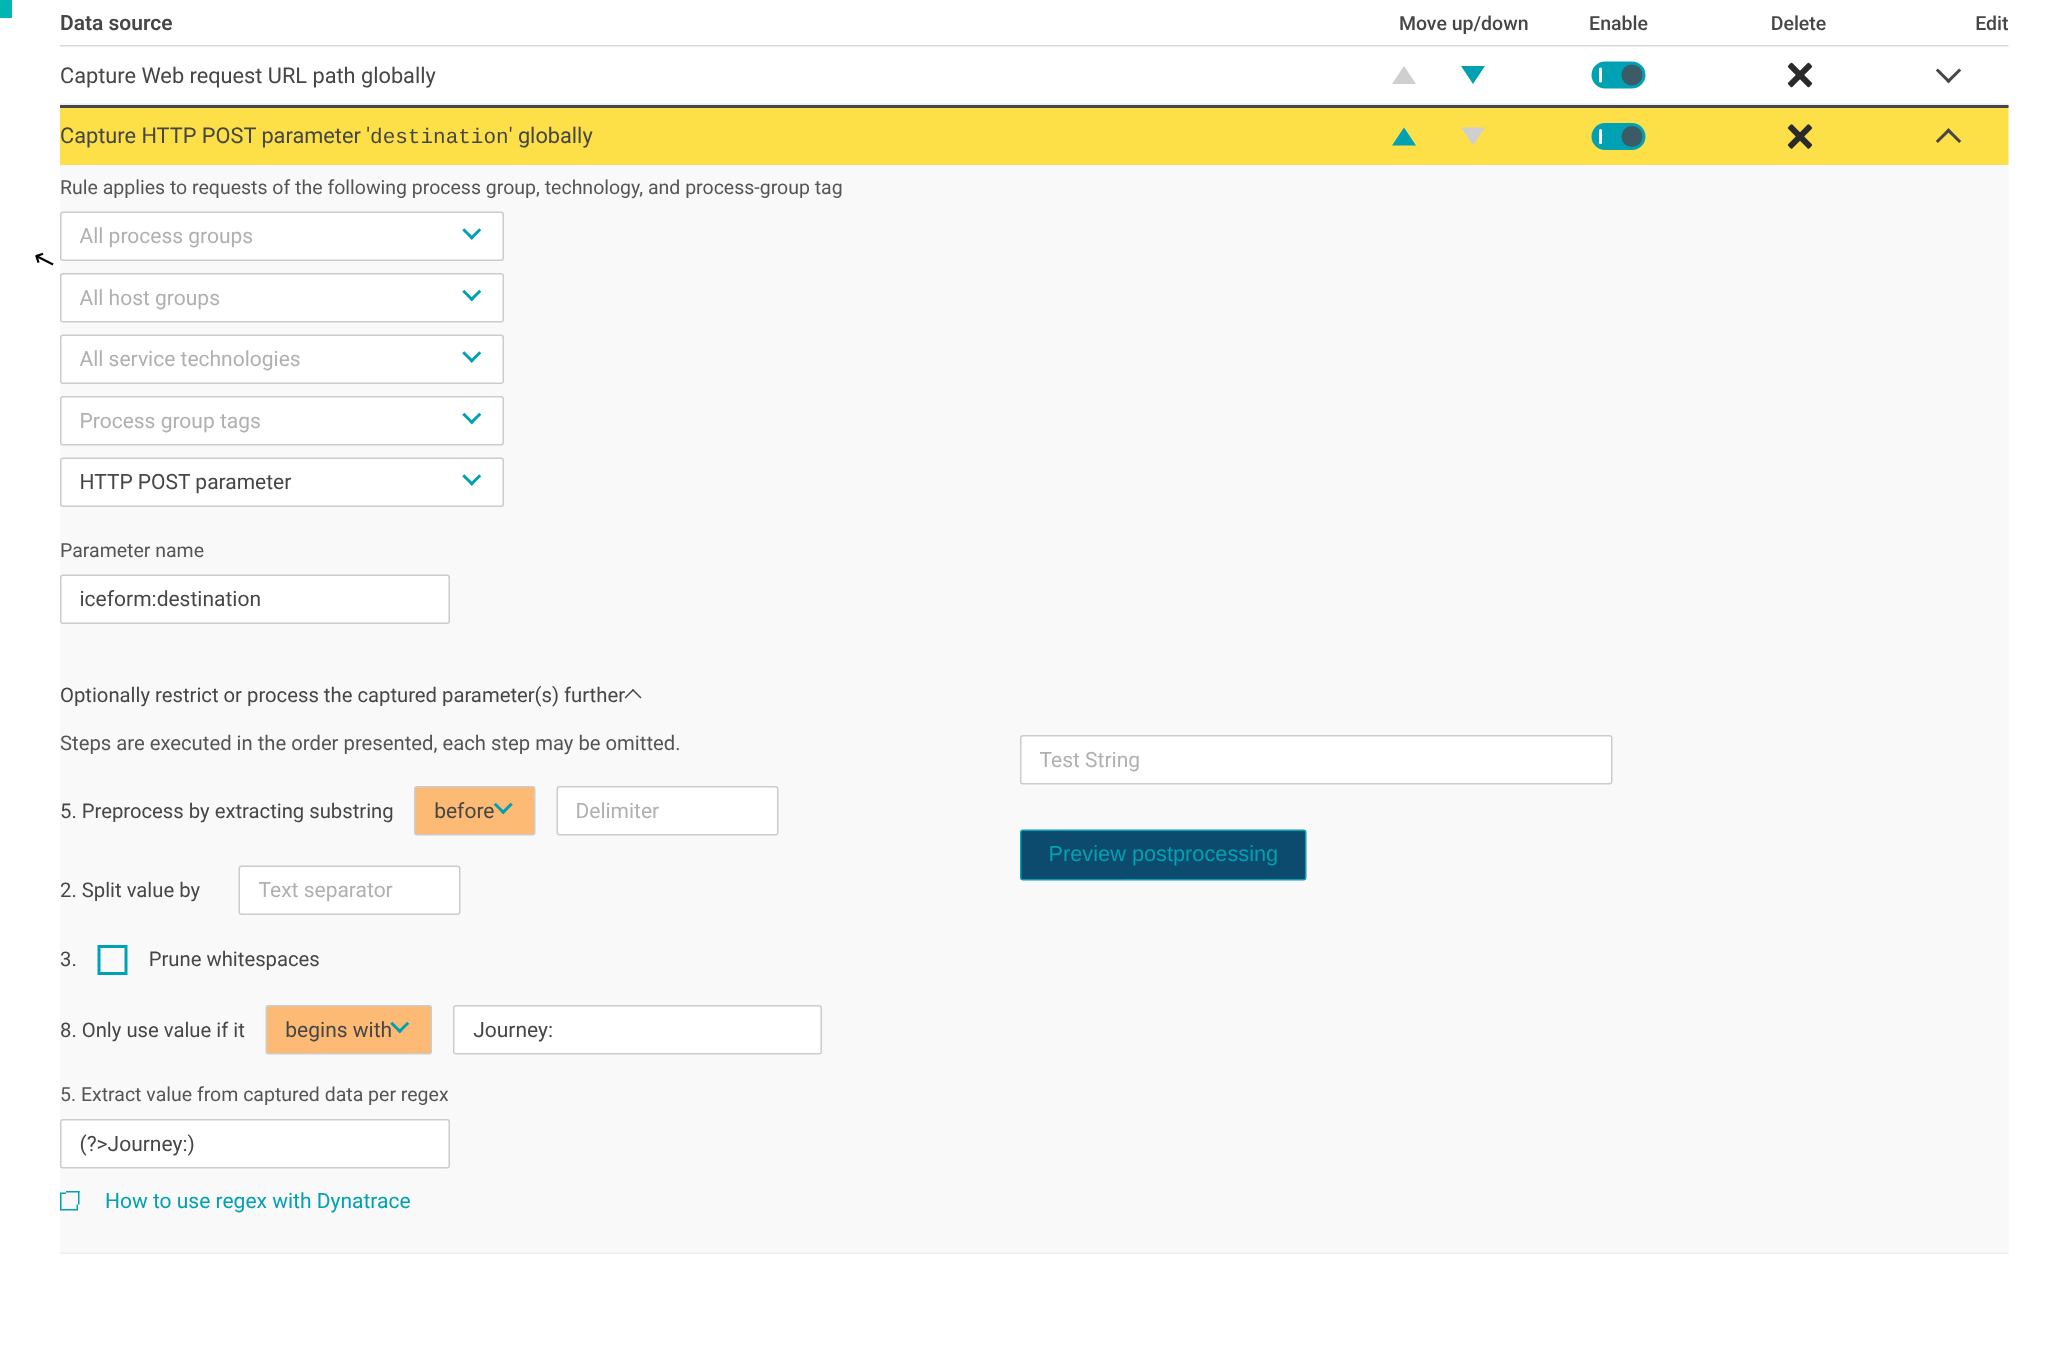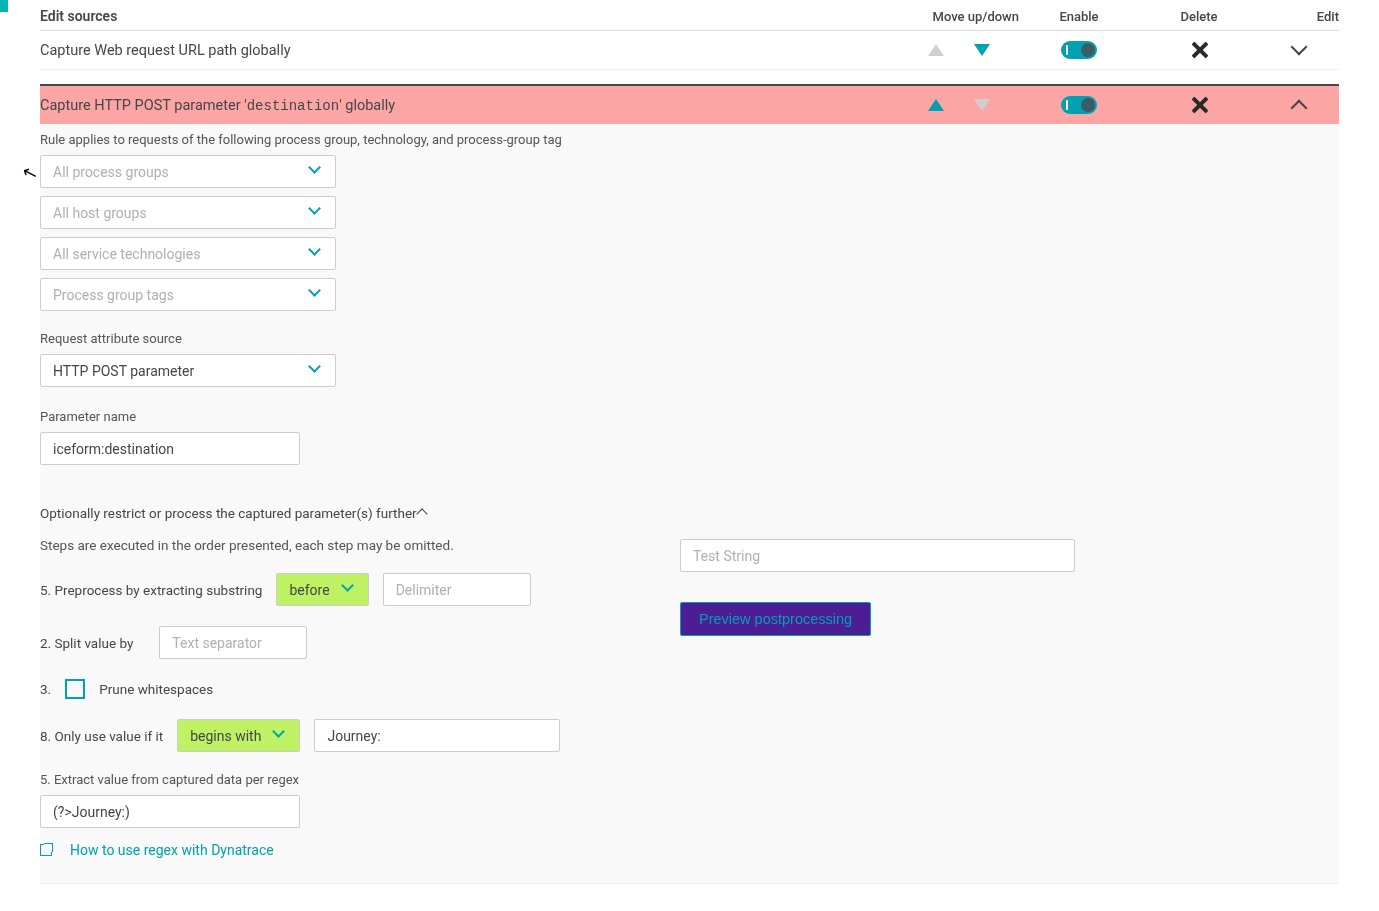--- a/index.html
+++ b/index.html
@@ -53,24 +53,23 @@
   .col-edit  { width: 80px; text-align: right; }
 
   
   .ds-row {
     display: flex;
     align-items: center;
     padding: 10px 0;
     border-bottom: 1px solid #eee;
   }
   .ds-row.expanded-top {
-    background: #fca5a5;
+    background: #fde047;
     border-bottom: none;
     border-top: 2px solid #454646;
-    margin-top: 14px;
   }
   .ds-name {
     flex: 1;
     font-size: 14.5px;
     color: #454646;
   }
   .code-inline {
     font-family: Consolas, "Courier New", monospace;
     font-size: 14px;
   }
@@ -226,27 +225,27 @@
   .step {
     display: flex;
     align-items: center;
     gap: 14px;
     margin: 20px 0 10px 0;
     font-size: 13.5px;
   }
   .step .num { min-width: auto; }
   .sel-mini {
     display: flex; align-items: center;
-    background: #bef264;
+    background: #fdba74;
     border: 1px solid #ccc;
     border-radius: 2px;
     height: 33px;
     padding: 0 12px;
     font-size: 14px;
-    gap: 12px;
+    gap: 0;
     cursor: pointer;
   }
   .cbx {
     width: 20px; height: 20px;
     border: 2px solid #00a1b2;
     cursor: pointer;
     display: inline-block;
   }
 
   .link {
@@ -273,21 +272,21 @@
     border-right: 1.5px solid #00a1b2;
     background: #f9f9f9;
   }
 
   .btn-outline {
     display: inline-flex;
     align-items: center;
     justify-content: center;
     border: 1px solid #00a1b2;
     color: #00a1b2;
-    background: #4c1d95;
+    background: #0c4a6e;
     height: 34px;
     padding: 0 18px;
     border-radius: 2px;
     font-size: 14.5px;
     cursor: pointer;
     margin-top: 14px;
   }
 
   
   .cursor-artifact {
@@ -303,21 +302,21 @@
 </head>
 <body>
 
 <div class="page">
   <div class="sidebar-strip"></div>
   <div class="cursor-artifact">↖</div>
 
   <div class="content">
 
     <div class="hdr-row">
-      <span class="hdr-title">Edit sources</span>
+      <span class="hdr-title">Data source</span>
       <span class="hdr-cell col-move">Move up/down</span>
       <span class="hdr-cell col-enable">Enable</span>
       <span class="hdr-cell col-delete">Delete</span>
       <span class="hdr-cell col-edit">Edit</span>
     </div>
 
     <div class="ds-row">
       <span class="ds-name">Capture Web request URL path globally</span>
       <span class="ctrl-cell col-move">
         <span class="tri-up off"></span>
@@ -370,21 +369,20 @@
           <div class="sel">
             <span class="ph">All service technologies</span>
             <span class="chev chev-down chev-small"></span>
           </div>
           <div class="sel">
             <span class="ph">Process group tags</span>
             <span class="chev chev-down chev-small"></span>
           </div>
         </div>
 
-        <div class="lbl" style="margin-top:20px">Request attribute source</div>
         <div class="sel">
           <span>HTTP POST parameter</span>
           <span class="chev chev-down chev-small"></span>
         </div>
 
         <div class="lbl" style="margin-top:22px">Parameter name</div>
         <input class="inp" value="iceform:destination" style="">
 
         <div class="collap-row">
           <span>Optionally restrict or process the captured parameter(s) further</span>

